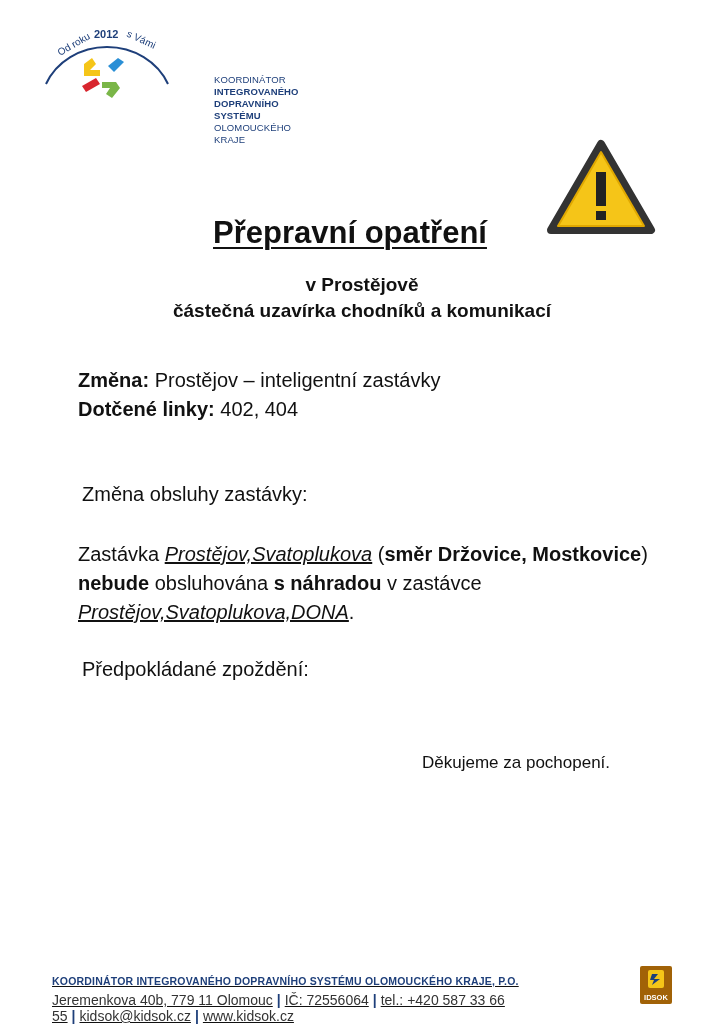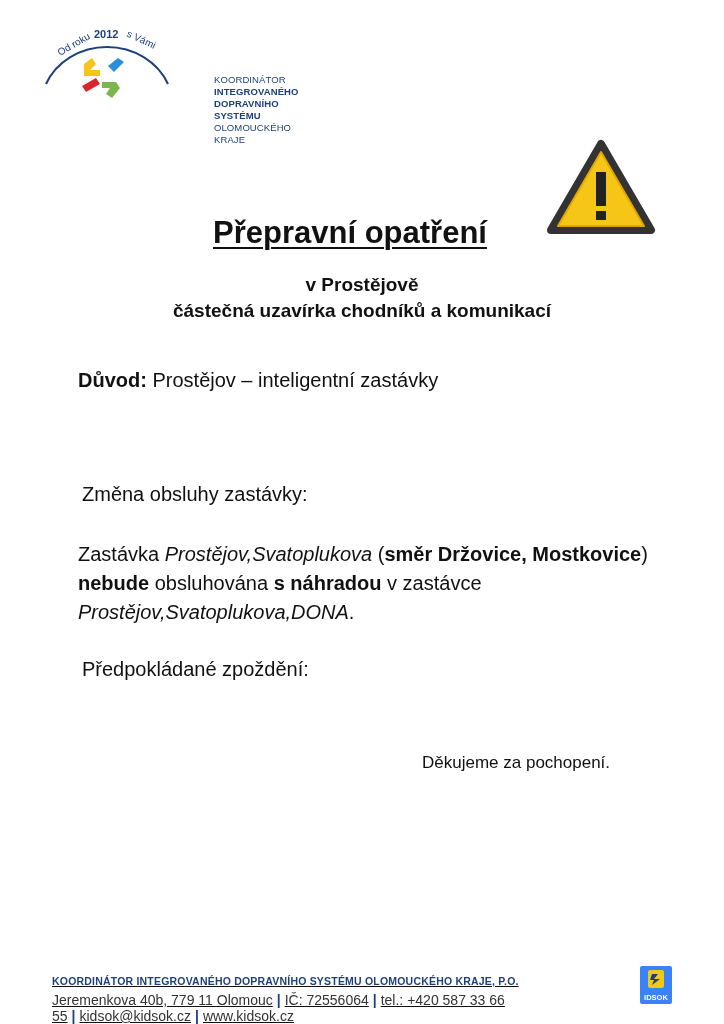--- a/index.html
+++ b/index.html
@@ -8,27 +8,27 @@
   .logo-text { position: absolute; left: 176px; top: 52px; font-size: 9.5px; line-height: 12px; color: #1e3f7a; letter-spacing: 0.1px; }
   .logo-text .b { font-weight: bold; }
   .title { position: absolute; left: 0; width: 700px; top: 188px; text-align: center; font-size: 31px; font-weight: bold; margin-top: 27px; }
   .title span { text-decoration: underline; text-underline-offset: 4px; text-decoration-thickness: 2px; }
   .warning { position: absolute; left: 545px; top: 138px; width: 112px; height: 100px; }
   .subtitle { position: absolute; left: 0; width: 724px; top: 272px; text-align: center; font-size: 19px; font-weight: bold; line-height: 26px; }
   .info { position: absolute; left: 78px; top: 366px; font-size: 20px; line-height: 29px; }
   .info b { font-weight: bold; }
   .section { position: absolute; left: 82px; font-size: 20px; font-weight: normal; }
   .para { position: absolute; left: 78px; top: 540px; width: 600px; font-size: 20px; line-height: 29px; }
-  .para i { font-style: italic; }
+  .para i { font-style: italic; text-decoration: underline; }
   .thanks { position: absolute; left: 422px; top: 753px; font-size: 17px; }
   .footer { position: absolute; left: 52px; top: 975px; text-decoration: underline; }
   .footer .org { font-size: 10.5px; font-weight: bold; color: #1e3f7a; letter-spacing: 0.2px; }
   .footer .addr { font-size: 14px; color: #333; margin-top: 5px; }
   .footer .sep { color: #1e3f7a; font-weight: bold; padding: 0 4px; }
-  .idsok { position: absolute; left: 640px; top: 966px; width: 32px; height: 38px; background: #3b82f6; border-radius: 2px; }
+  .idsok { position: absolute; left: 640px; top: 966px; width: 32px; height: 38px; background: #a16207; border-radius: 2px; }
   .idsok .lab { position: absolute; bottom: 2px; width: 100%; text-align: center; color: #fff; font-size: 7.5px; font-weight: bold; }
 </style>
 </head>
 <body>
 
 <div class="logo">
   <svg width="140" height="90" viewBox="0 0 140 90">
     <path d="M8 62 A66 60 0 0 1 130 62" fill="none" stroke="#1e3f7a" stroke-width="2"></path>
     <text x="22" y="34" font-size="10" fill="#1e3f7a" font-family="Liberation Sans, sans-serif" transform="rotate(-30 22 34)">Od roku</text>
     <text x="56" y="16" font-size="11" font-weight="bold" fill="#1e3f7a" font-family="Liberation Sans, sans-serif">2012</text>
@@ -54,21 +54,22 @@
   <rect x="51" y="34" width="10" height="34" fill="#222"></rect>
   <rect x="51" y="73" width="10" height="9" fill="#222"></rect>
 </svg>
 
 <div class="subtitle">
   <div>v Prostějově</div>
   <div>částečná uzavírka chodníků a komunikací</div>
 </div>
 
 <div class="info">
-  <div><b>Důvod:</b><span> Prostějov – inteligentní zastávky</span></div>
+  <div><b>Změna:</b><span> Prostějov – inteligentní zastávky</span></div>
+  <div><b>Dotčené linky:</b><span> 402, 404</span></div>
 </div>
 
 <div class="section" style="top:483px">Změna obsluhy zastávky:</div>
 
 <div class="para">
   <span>Zastávka </span><i>Prostějov,Svatoplukova</i><span> (</span><b>směr Držovice, Mostkovice</b><span>) </span><b>nebude</b><span> obsluhována </span><b>s náhradou</b><span> v zastávce </span><i>Prostějov,Svatoplukova,DONA</i><span>.</span>
 </div>
 
 <div class="section" style="top:658px">Předpokládané zpoždění:</div>
 

